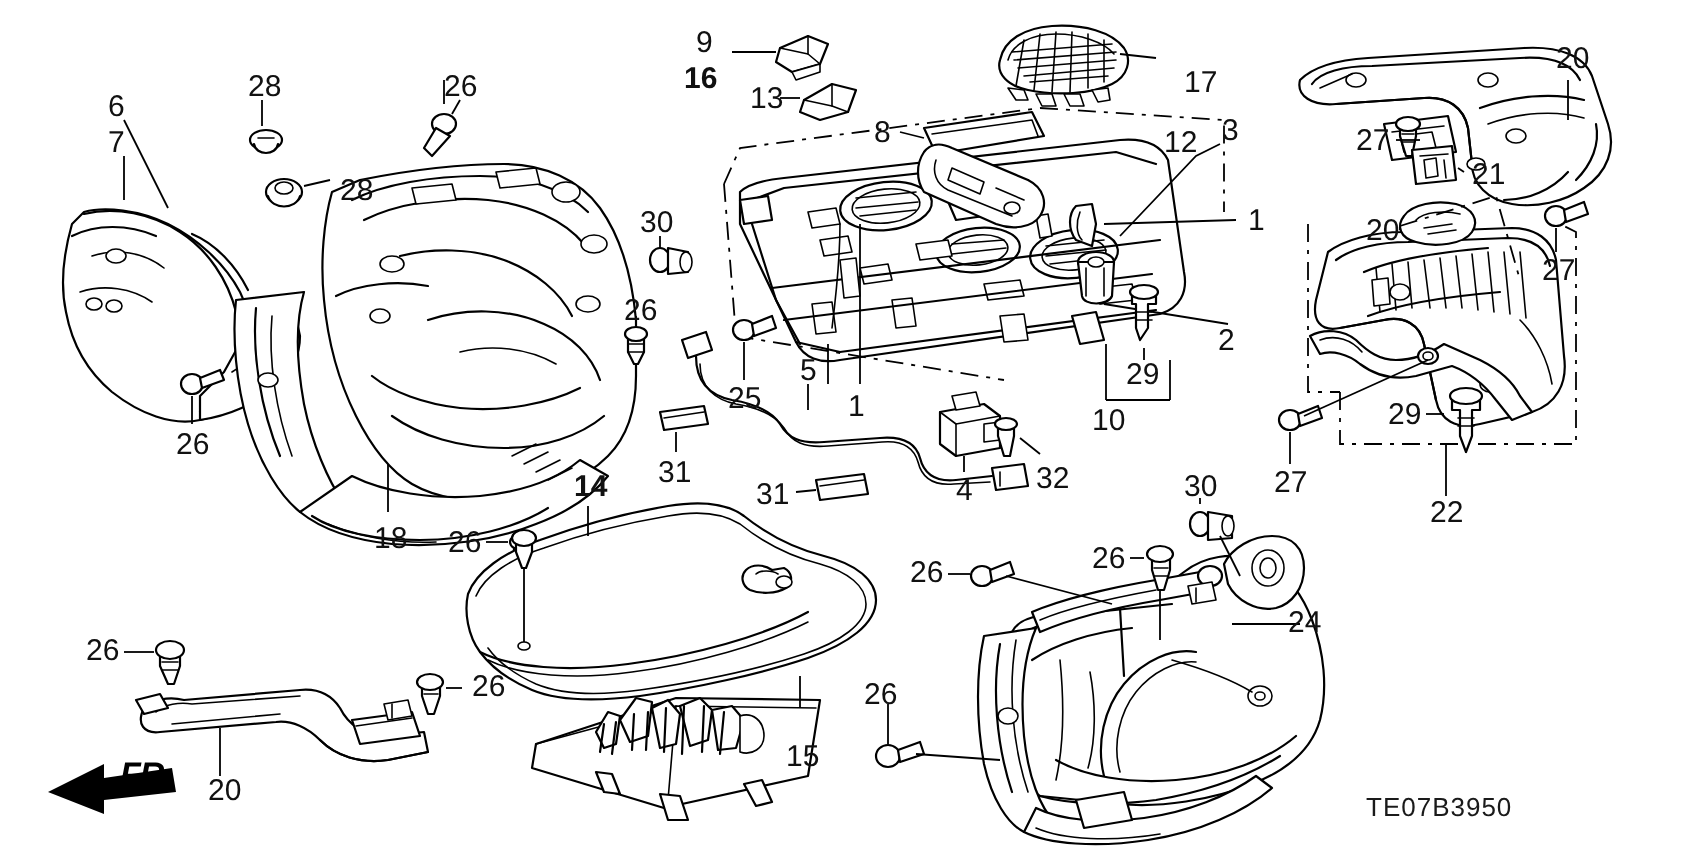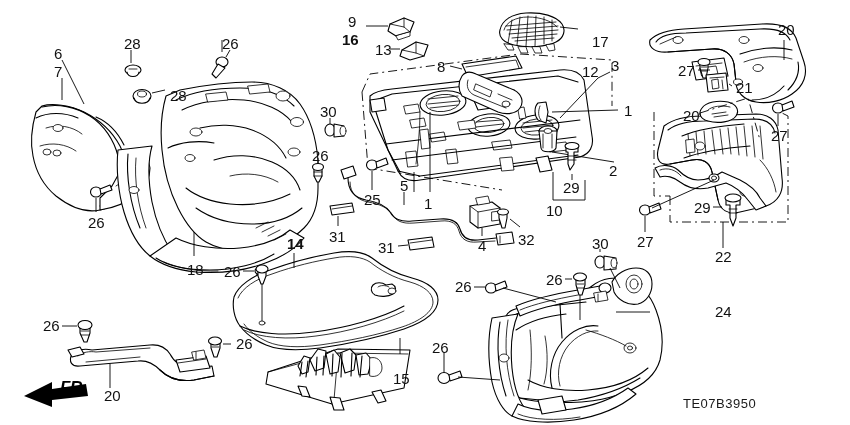--- a/index.html
+++ b/index.html
@@ -654,21 +654,21 @@
   <div class="cal" style="left:478px;top:238px;">4</div>
   <div class="cal" style="left:518px;top:232px;">32</div>
   <div class="cal" style="left:778px;top:22px;">20</div>
   <div class="cal" style="left:678px;top:63px;">27</div>
   <div class="cal" style="left:736px;top:80px;">21</div>
   <div class="cal" style="left:683px;top:108px;">20</div>
   <div class="cal" style="left:771px;top:128px;">27</div>
   <div class="cal" style="left:637px;top:234px;">27</div>
   <div class="cal" style="left:694px;top:200px;">29</div>
   <div class="cal" style="left:715px;top:249px;">22</div>
-  <div class="cal" style="left:691px;top:304px;padding-left:24px;">24</div>
+  <div class="cal" style="left:620px;top:304px;padding-left:24px;">24</div>
   <div class="cal" style="left:287px;top:236px;font-weight:bold;">14</div>
   <div class="cal" style="left:393px;top:336px;margin-top:35px;">15</div>
   <div class="cal" style="left:104px;top:388px;">20</div>
 
   <div id="frlabel">FR.</div>
   <div id="partcode">TE07B3950</div>
 
 </div>
 
 </body></html>

